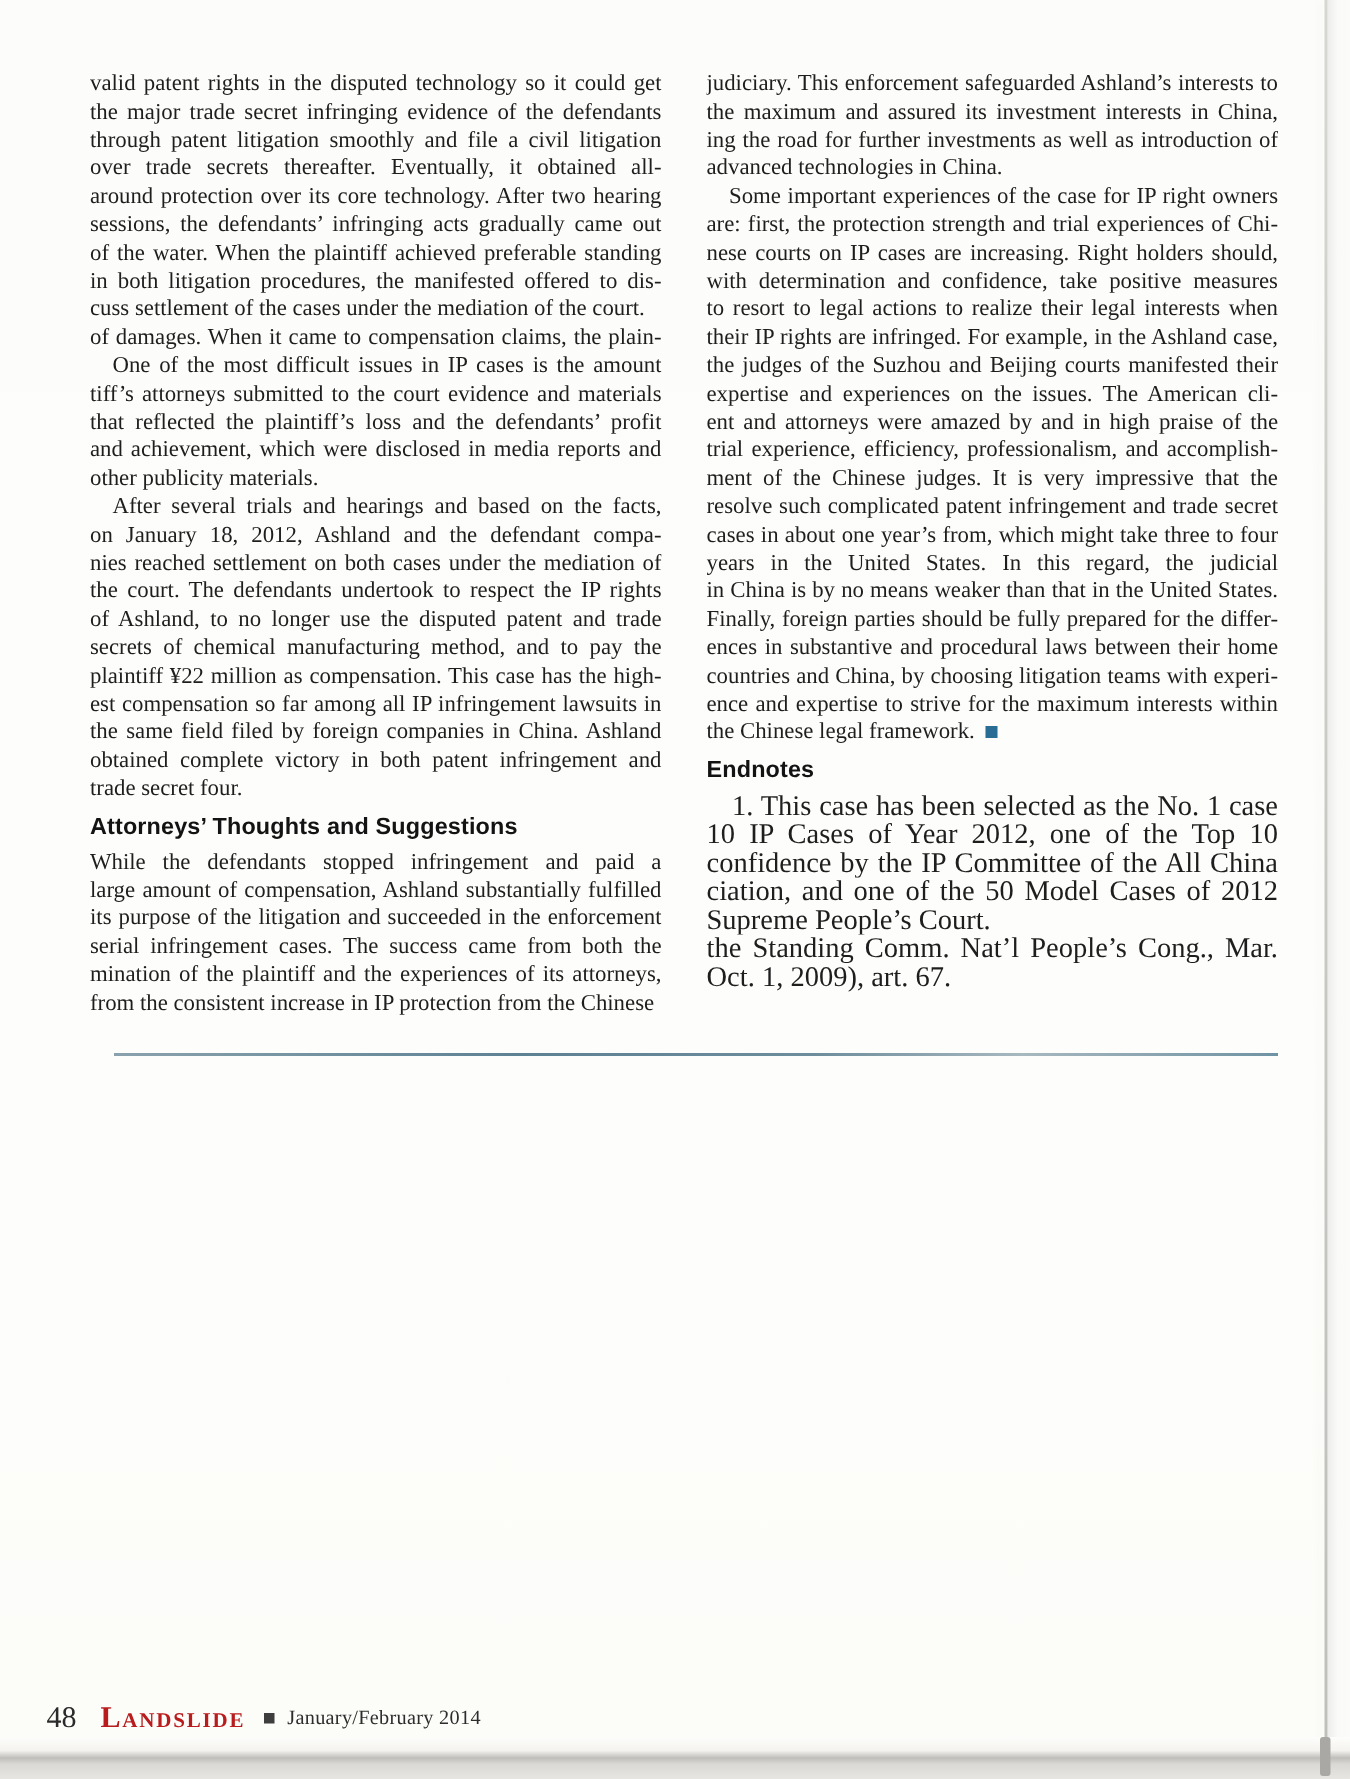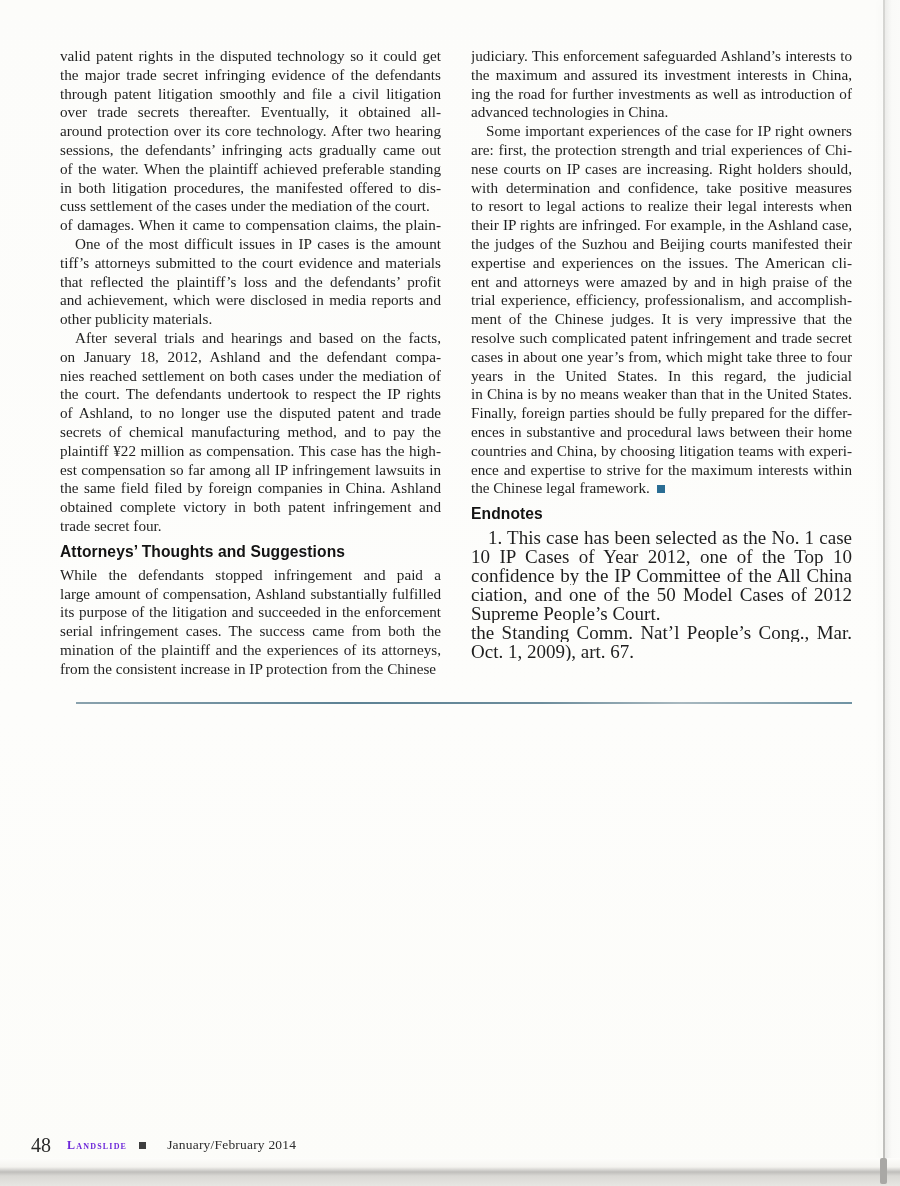--- a/index.html
+++ b/index.html
@@ -34,24 +34,24 @@
     background:linear-gradient(90deg,#8aa2ad 0%,#5d8294 35%,#6d8d9c 60%,#a8b8bf 78%,#6f93a3 100%);
   }
   .footer{
     position:absolute;left:31px;top:1134px;height:22px;
     display:flex;align-items:center;
   }
   .page-num{font-size:20px;color:#2b2b2b;margin-right:16px;}
   .brand{
     font-family:"Liberation Serif", serif;font-weight:700;
     font-variant:small-caps;letter-spacing:1.2px;
-    font-size:12px;color:#6d28d9;
+    font-size:20px;color:#b91c1c;
   }
   .sep-square{width:7px;height:7px;background:#3e3e3e;margin:0 9px 0 12px;}
-  .issue{font-size:13.5px;color:#2d2d2d;letter-spacing:0.2px;margin-left:12px;}
+  .issue{font-size:13.5px;color:#2d2d2d;letter-spacing:0.2px;}
   .page-edge-line{
     position:absolute;top:0;right:15px;width:2px;height:1164px;
     background:linear-gradient(180deg,#d6d6d3 0%,#c8c8c5 50%,#bfbfbc 100%);
     box-shadow:-4px 0 6px rgba(0,0,0,0.035);
   }
   .page-edge-strip{
     position:absolute;top:0;right:0;width:15px;height:1164px;
     background:linear-gradient(90deg,#ececea 0%,#fafaf8 45%,#fbfbf9 100%);
   }
   .bottom-edge{

